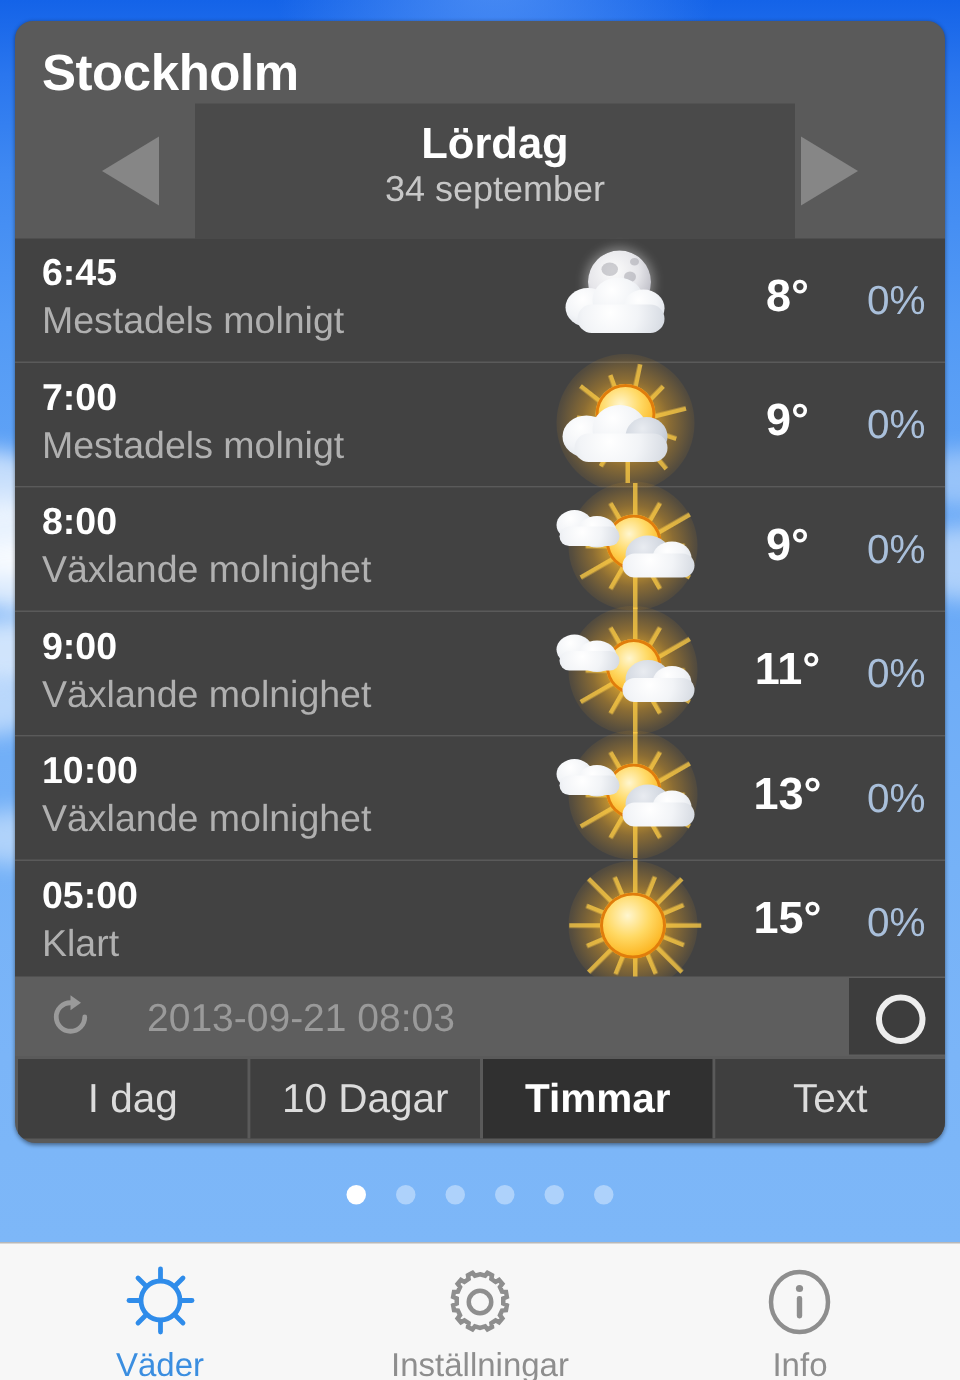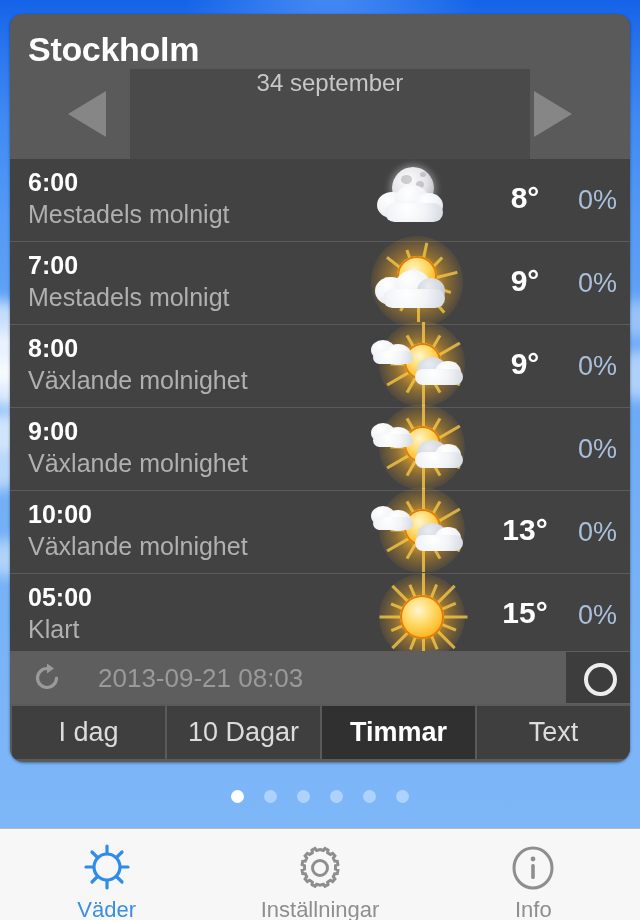--- a/index.html
+++ b/index.html
@@ -217,31 +217,32 @@
 
 <div class="panel">
 
   <div class="city-title">Stockholm</div>
 
   <div class="daynav">
     <div class="arrow-btn arrow-left">
       <div class="tri tri-l"></div>
     </div>
     <div class="daybox">
+      <div class="day-name">Lördag</div>
       <div class="day-date">34 september</div>
     </div>
     <div class="arrow-btn arrow-right">
       <div class="tri tri-r"></div>
     </div>
   </div>
 
   <div class="rows">
 
     <div class="row">
-      <div class="time">6:00</div>
+      <div class="time">6:45</div>
       <div class="desc">Mestadels molnigt</div>
       <div class="wicon">
         <div class="ic">
           <div class="moon-disc" style="left:37px; top:2px; width:42px; height:42px;">
             <div class="moon-crater" style="left:9px;  top:8px;  width:11px; height:9px;"></div>
             <div class="moon-crater" style="left:24px; top:14px; width:8px;  height:7px;"></div>
             <div class="moon-crater" style="left:14px; top:25px; width:13px; height:8px;"></div>
             <div class="moon-crater" style="left:28px; top:5px;  width:6px;  height:5px;"></div>
           </div>
           <div class="cloudpuff" style="left:22px; top:27px; width:30px; height:26px;"></div>
@@ -339,20 +340,21 @@
           </div>
           <div class="sun-disc" style="left:49px; top:12px; width:37px; height:37px;"></div>
           <div class="cloudpuff" style="left:16px; top:9px;  width:24px; height:20px;"></div>
           <div class="cloudpuff" style="left:30px; top:13px; width:26px; height:21px;"></div>
           <div class="cloudpuff" style="left:18px; top:20px; width:40px; height:13px; border-radius:9px;"></div>
           <div class="cloudpuff dark" style="left:62px; top:26px; width:30px; height:26px;"></div>
           <div class="cloudpuff" style="left:80px; top:30px; width:26px; height:22px;"></div>
           <div class="cloudpuff" style="left:60px; top:38px; width:48px; height:16px; border-radius:10px;"></div>
         </div>
       </div>
+      <div class="temp">11°</div>
       <div class="prec">0%</div>
     </div>
 
     <div class="row">
       <div class="time">10:00</div>
       <div class="desc">Växlande molnighet</div>
       <div class="wicon">
         <div class="ic">
           <div class="rays" style="left:24px; top:-10px; width:86px; height:86px;"></div>
           <div class="spikes" style="left:67px; top:33px;">

